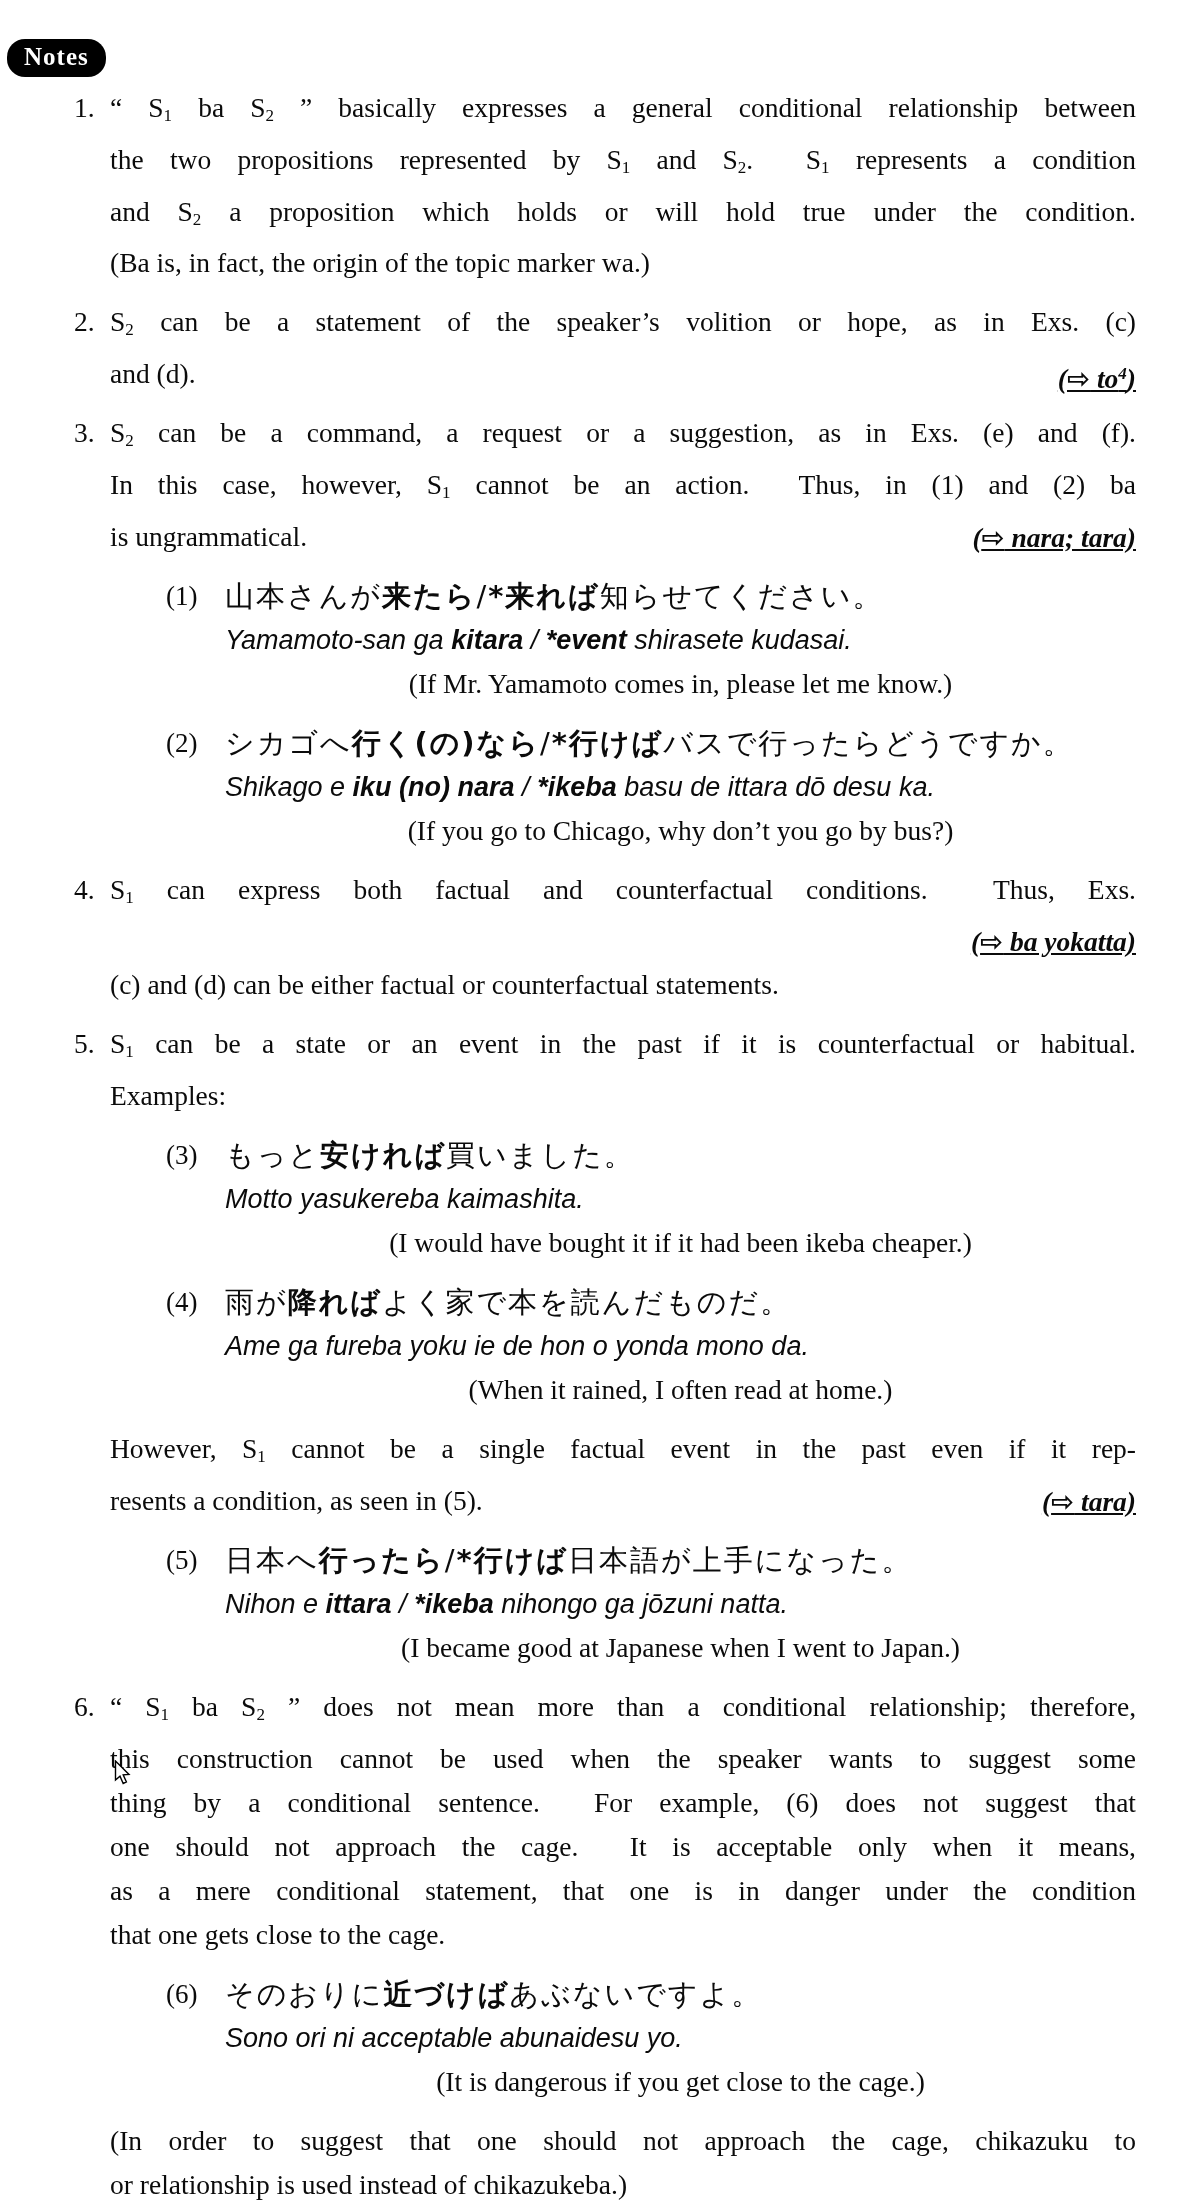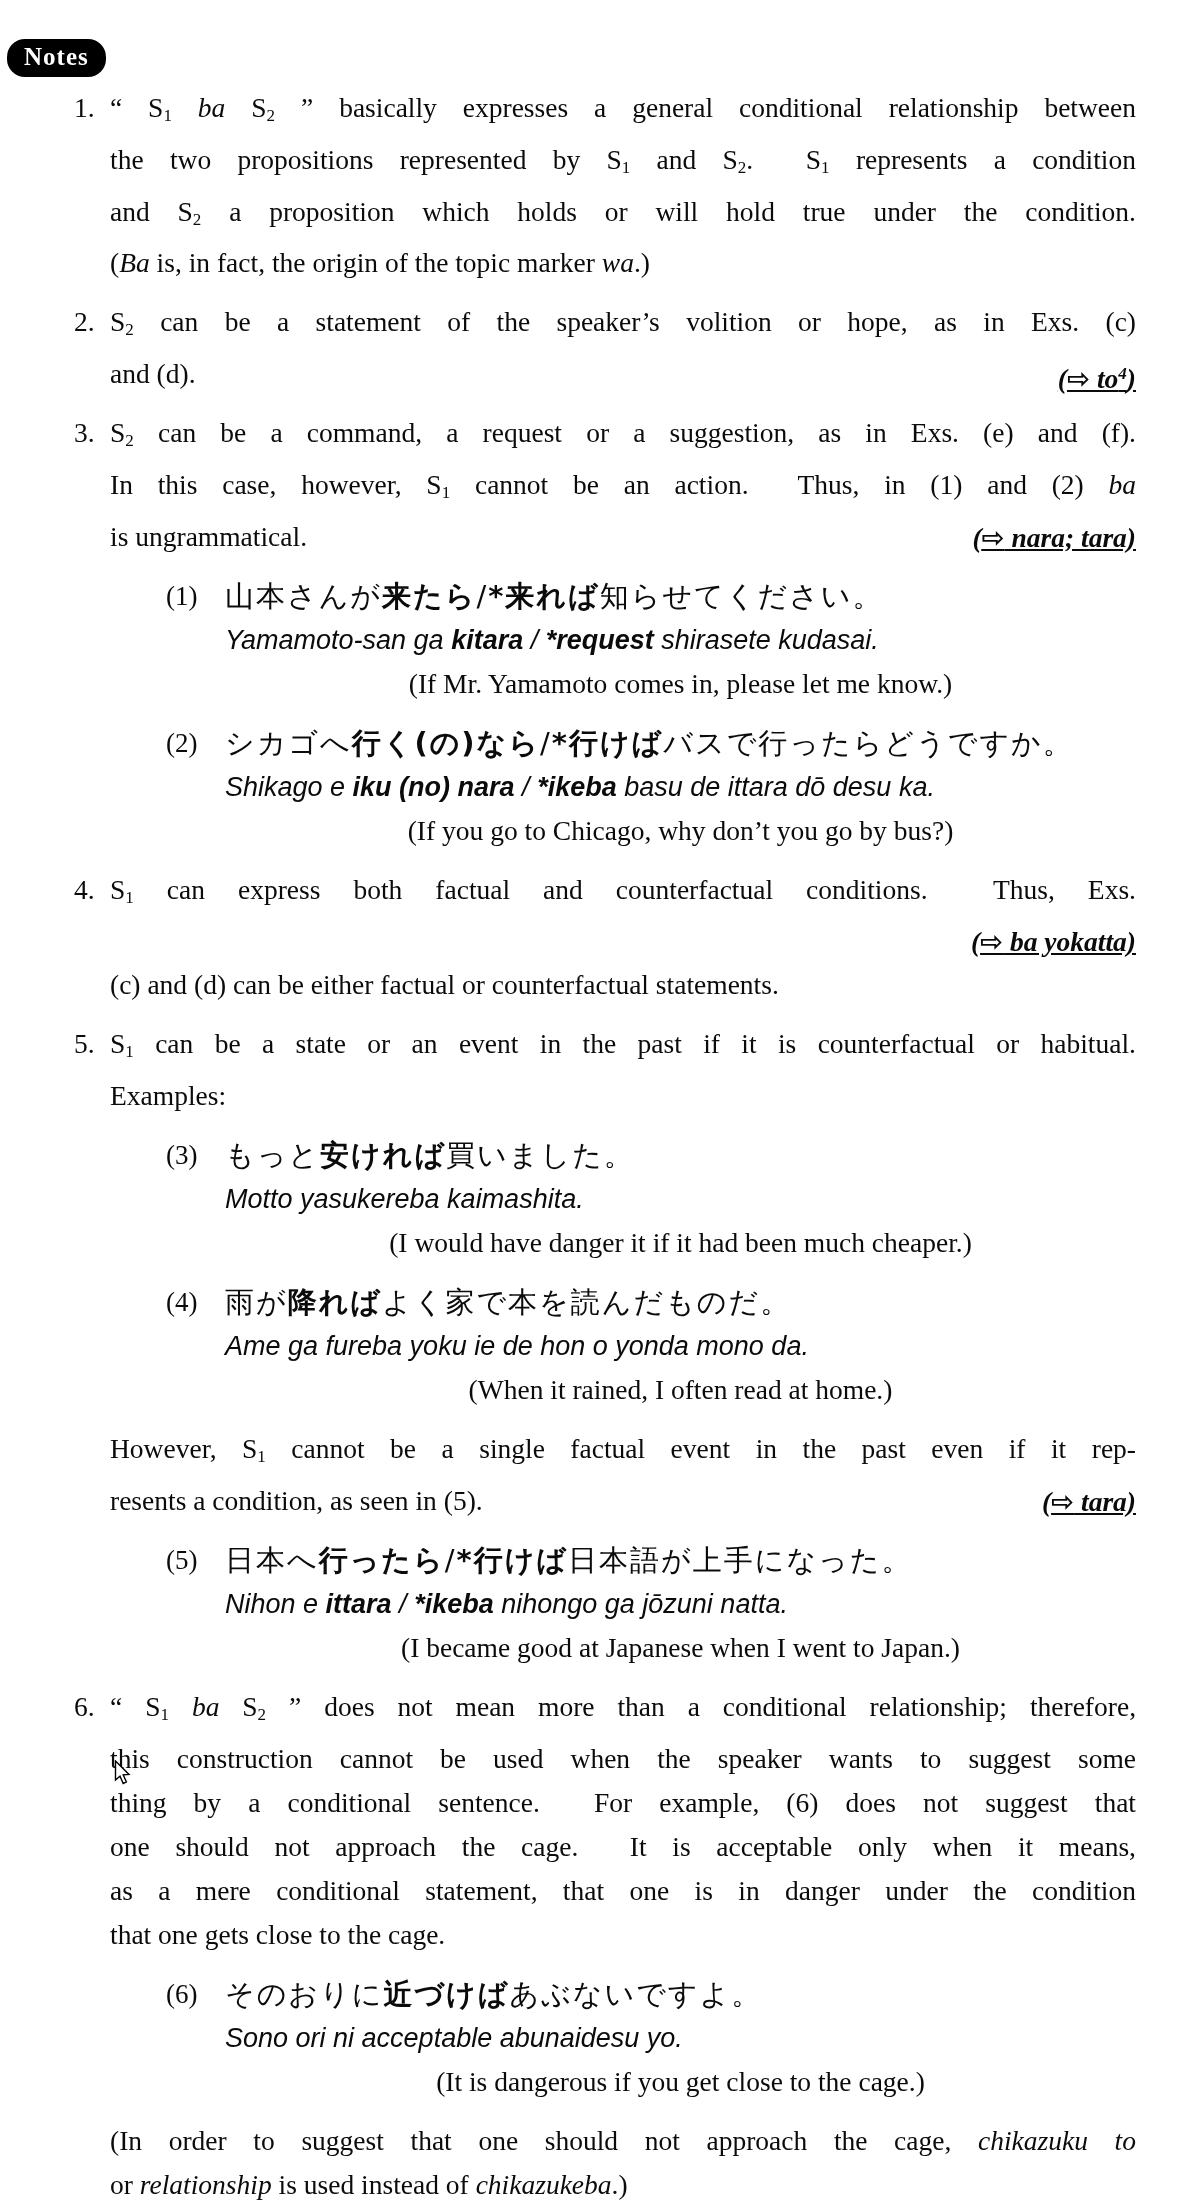--- a/index.html
+++ b/index.html
@@ -26,21 +26,21 @@
     padding-left:225px;
     font-family:"Liberation Sans","DejaVu Sans",sans-serif;
     font-style:italic;font-size:27px;
   }
   .line.ind3{padding-left:225px;text-align:center;}
   .num{position:absolute;left:74px;font-family:"Liberation Serif",serif;font-size:27.5px;letter-spacing:0;}
   .exnum{position:absolute;left:166px;font-family:"Liberation Serif",serif;font-size:27px;letter-spacing:0;font-weight:normal;}
   .just{text-align:justify;text-align-last:justify;}
   .gap{margin-top:15px;}
   .xref{float:right;font-weight:bold;font-style:italic;text-decoration:underline;}
-  .i{font-style:italic;}
+  .i{}
   .b{font-weight:bold;}
   .sub{font-size:0.62em;vertical-align:-0.22em;letter-spacing:0;}
   .sup{font-size:0.62em;vertical-align:0.5em;letter-spacing:0;}
   .arr{font-style:normal;font-family:"DejaVu Sans",sans-serif;font-weight:bold;}
   .cursor{position:absolute;left:114px;top:1728px;width:18px;height:26px;}
 </style>
 </head>
 <body>
 
 <div class="page">
@@ -49,33 +49,33 @@
       <div class="line en just"><span class="num">1.</span>“ S<span class="sub">1</span> <span class="i">ba</span> S<span class="sub">2</span> ” basically expresses a general conditional relationship between</div>
       <div class="line en just">the two propositions represented by S<span class="sub">1</span> and S<span class="sub">2</span>.&nbsp; S<span class="sub">1</span> represents a condition</div>
       <div class="line en just">and S<span class="sub">2</span> a proposition which holds or will hold true under the condition.</div>
       <div class="line en">(<span class="i">Ba</span> is, in fact, the origin of the topic marker <span class="i">wa</span>.)</div>
       <div class="line en just gap"><span class="num">2.</span>S<span class="sub">2</span> can be a statement of the speaker’s volition or hope, as in Exs. (c)</div>
       <div class="line en"><span class="xref">(<span class="arr">⇨</span> to<span class="sup">4</span>)</span>and (d).</div>
       <div class="line en just gap"><span class="num">3.</span>S<span class="sub">2</span> can be a command, a request or a suggestion, as in Exs. (e) and (f).</div>
       <div class="line en just">In this case, however, S<span class="sub">1</span> cannot be an action.&nbsp; Thus, in (1) and (2) <span class="i">ba</span></div>
       <div class="line en"><span class="xref">(<span class="arr">⇨</span> nara; tara)</span>is ungrammatical.</div>
       <div class="line jp gap"><span class="exnum">(1)</span>山本さんが<span class="b">来たら</span>/<span class="b">*来れば</span>知らせてください。</div>
-      <div class="line ro">Yamamoto-san ga <span class="b">kitara</span> / <span class="b">*request</span> shirasete kudasai.</div>
+      <div class="line ro">Yamamoto-san ga <span class="b">kitara</span> / <span class="b">*event</span> shirasete kudasai.</div>
       <div class="line en ind3">(If Mr. Yamamoto comes in, please let me know.)</div>
       <div class="line jp gap"><span class="exnum">(2)</span>シカゴへ<span class="b">行く(の)なら</span>/<span class="b">*行けば</span>バスで行ったらどうですか。</div>
       <div class="line ro">Shikago e <span class="b">iku (no) nara</span> / <span class="b">*ikeba</span> basu de ittara dō desu ka.</div>
       <div class="line en ind3">(If you go to Chicago, why don’t you go by bus?)</div>
       <div class="line en just gap"><span class="num">4.</span>S<span class="sub">1</span> can express both factual and counterfactual conditions.&nbsp; Thus, Exs.</div>
       <div class="line en"><span class="xref">(<span class="arr">⇨</span> ba yokatta)</span>&nbsp;</div>
       <div class="line en">(c) and (d) can be either factual or counterfactual statements.</div>
       <div class="line en just gap"><span class="num">5.</span>S<span class="sub">1</span> can be a state or an event in the past if it is counterfactual or habitual.</div>
       <div class="line en">Examples:</div>
       <div class="line jp gap"><span class="exnum">(3)</span>もっと<span class="b">安ければ</span>買いました。</div>
       <div class="line ro">Motto yasukereba kaimashita.</div>
-      <div class="line en ind3">(I would have danger it if it had been much cheaper.)</div>
+      <div class="line en ind3">(I would have bought it if it had been ikeba cheaper.)</div>
       <div class="line jp gap"><span class="exnum">(4)</span>雨が<span class="b">降れば</span>よく家で本を読んだものだ。</div>
       <div class="line ro">Ame ga fureba yoku ie de hon o yonda mono da.</div>
       <div class="line en ind3">(When it rained, I often read at home.)</div>
       <div class="line en just gap">However, S<span class="sub">1</span> cannot be a single factual event in the past even if it rep-</div>
       <div class="line en"><span class="xref">(<span class="arr">⇨</span> tara)</span>resents a condition, as seen in (5).</div>
       <div class="line jp gap"><span class="exnum">(5)</span>日本へ<span class="b">行ったら</span>/<span class="b">*行けば</span>日本語が上手になった。</div>
       <div class="line ro">Nihon e <span class="b">ittara</span> / <span class="b">*ikeba</span> nihongo ga jōzuni natta.</div>
       <div class="line en ind3">(I became good at Japanese when I went to Japan.)</div>
       <div class="line en just gap"><span class="num">6.</span>“ S<span class="sub">1</span> <span class="i">ba</span> S<span class="sub">2</span> ” does not mean more than a conditional relationship; therefore,</div>
       <div class="line en just">this construction cannot be used when the speaker wants to suggest some</div>

